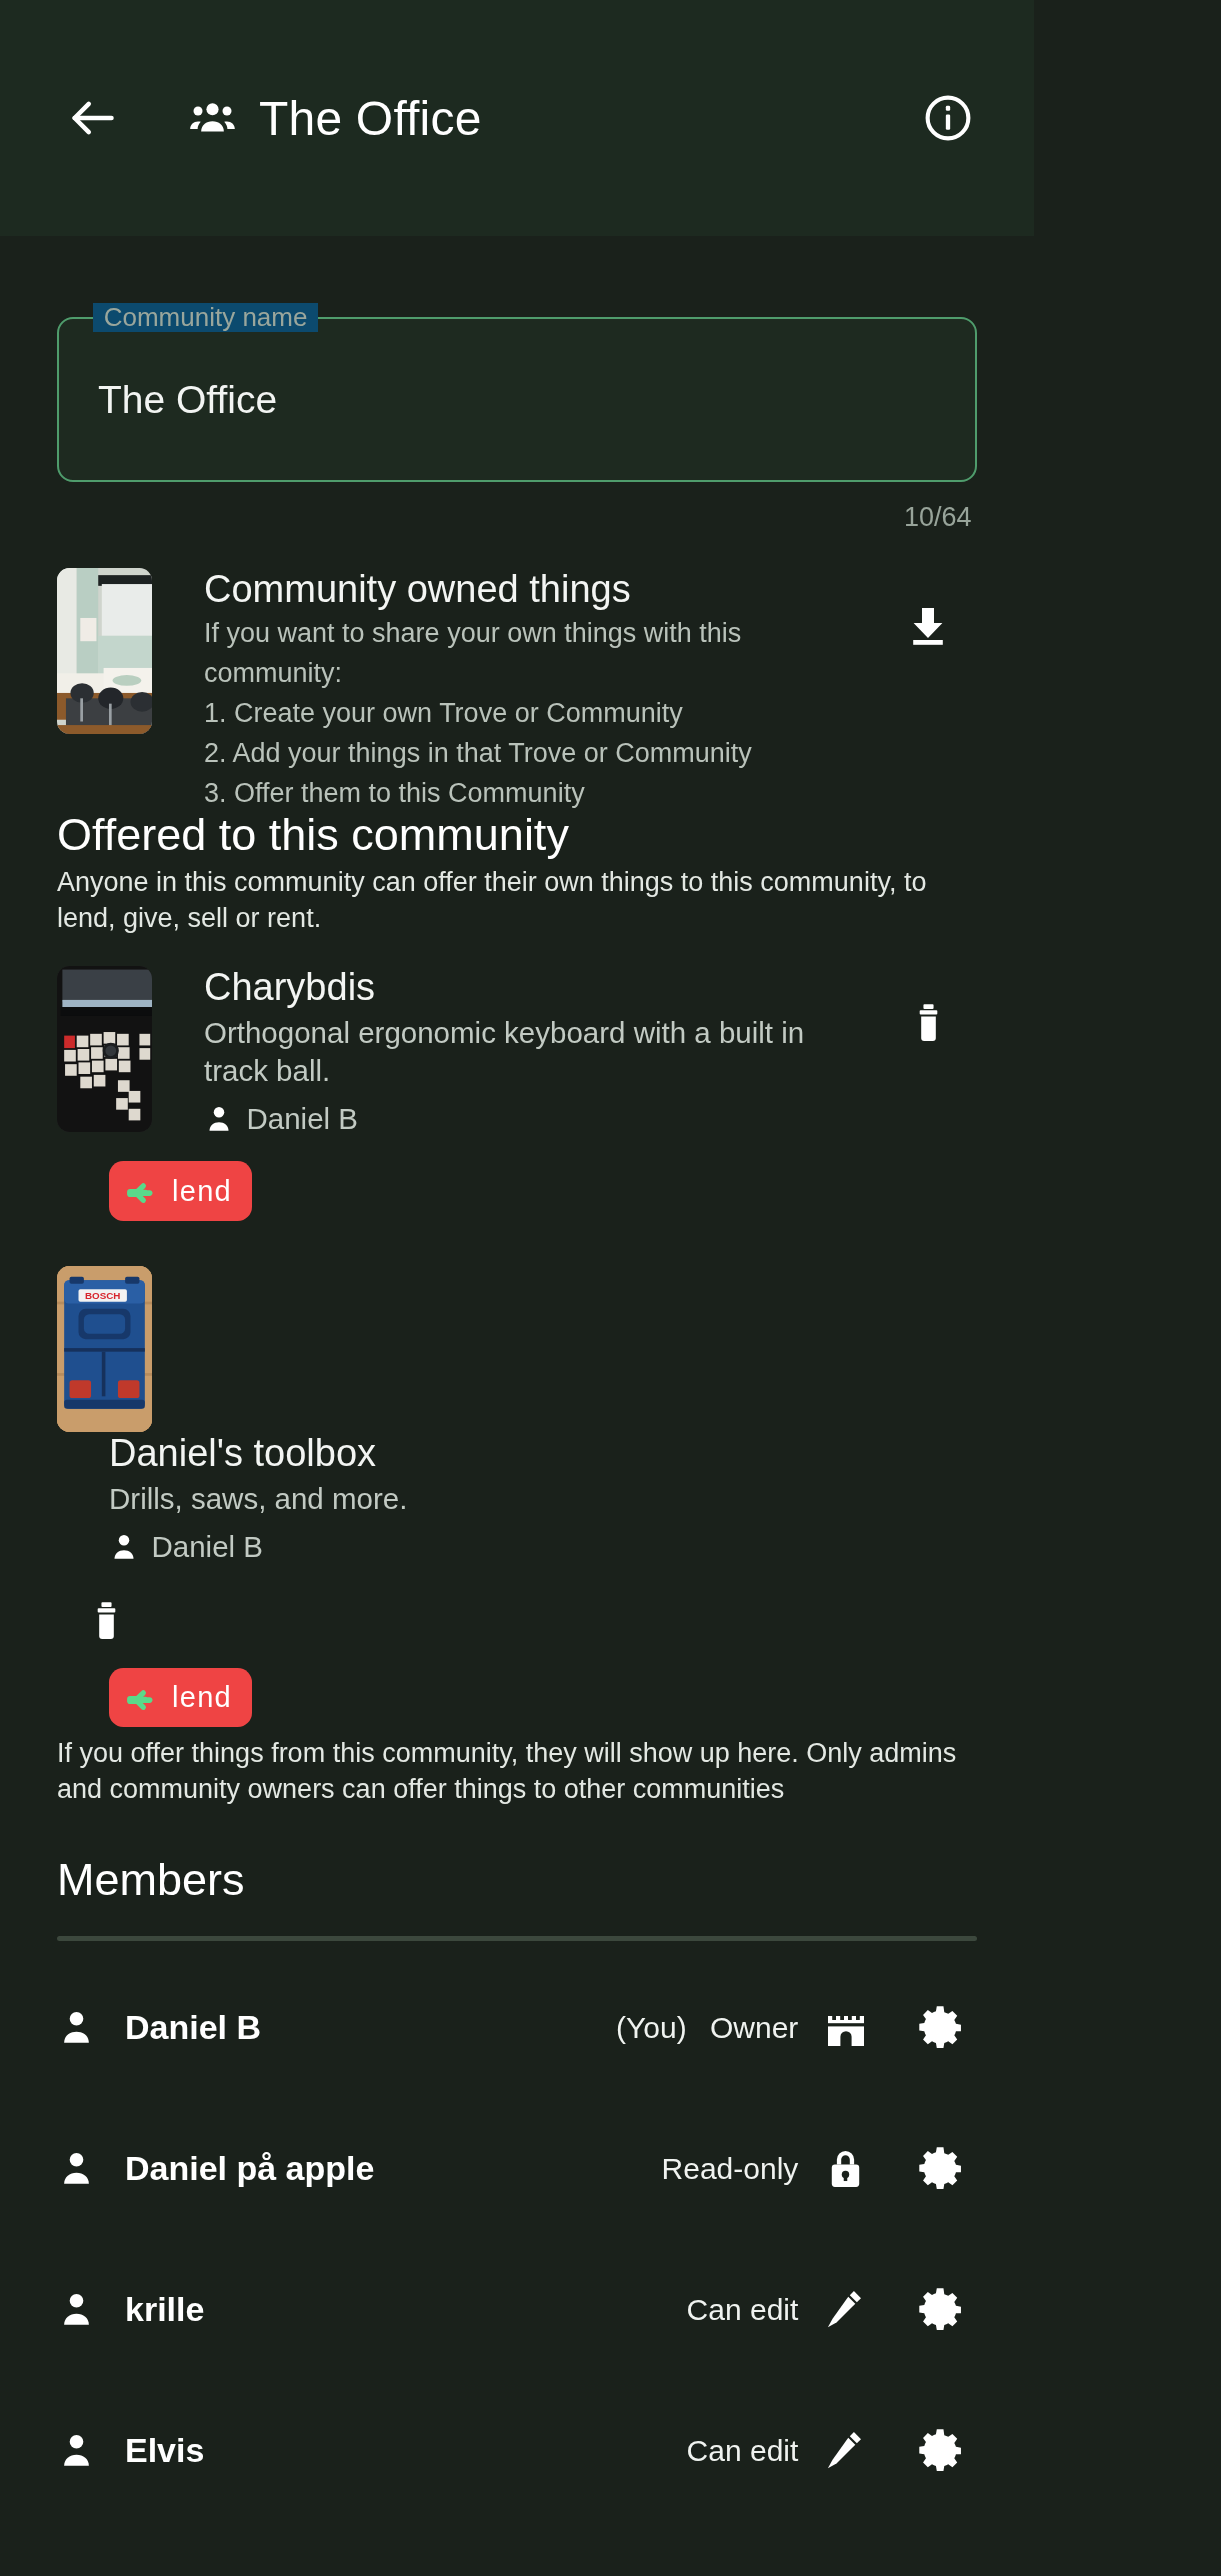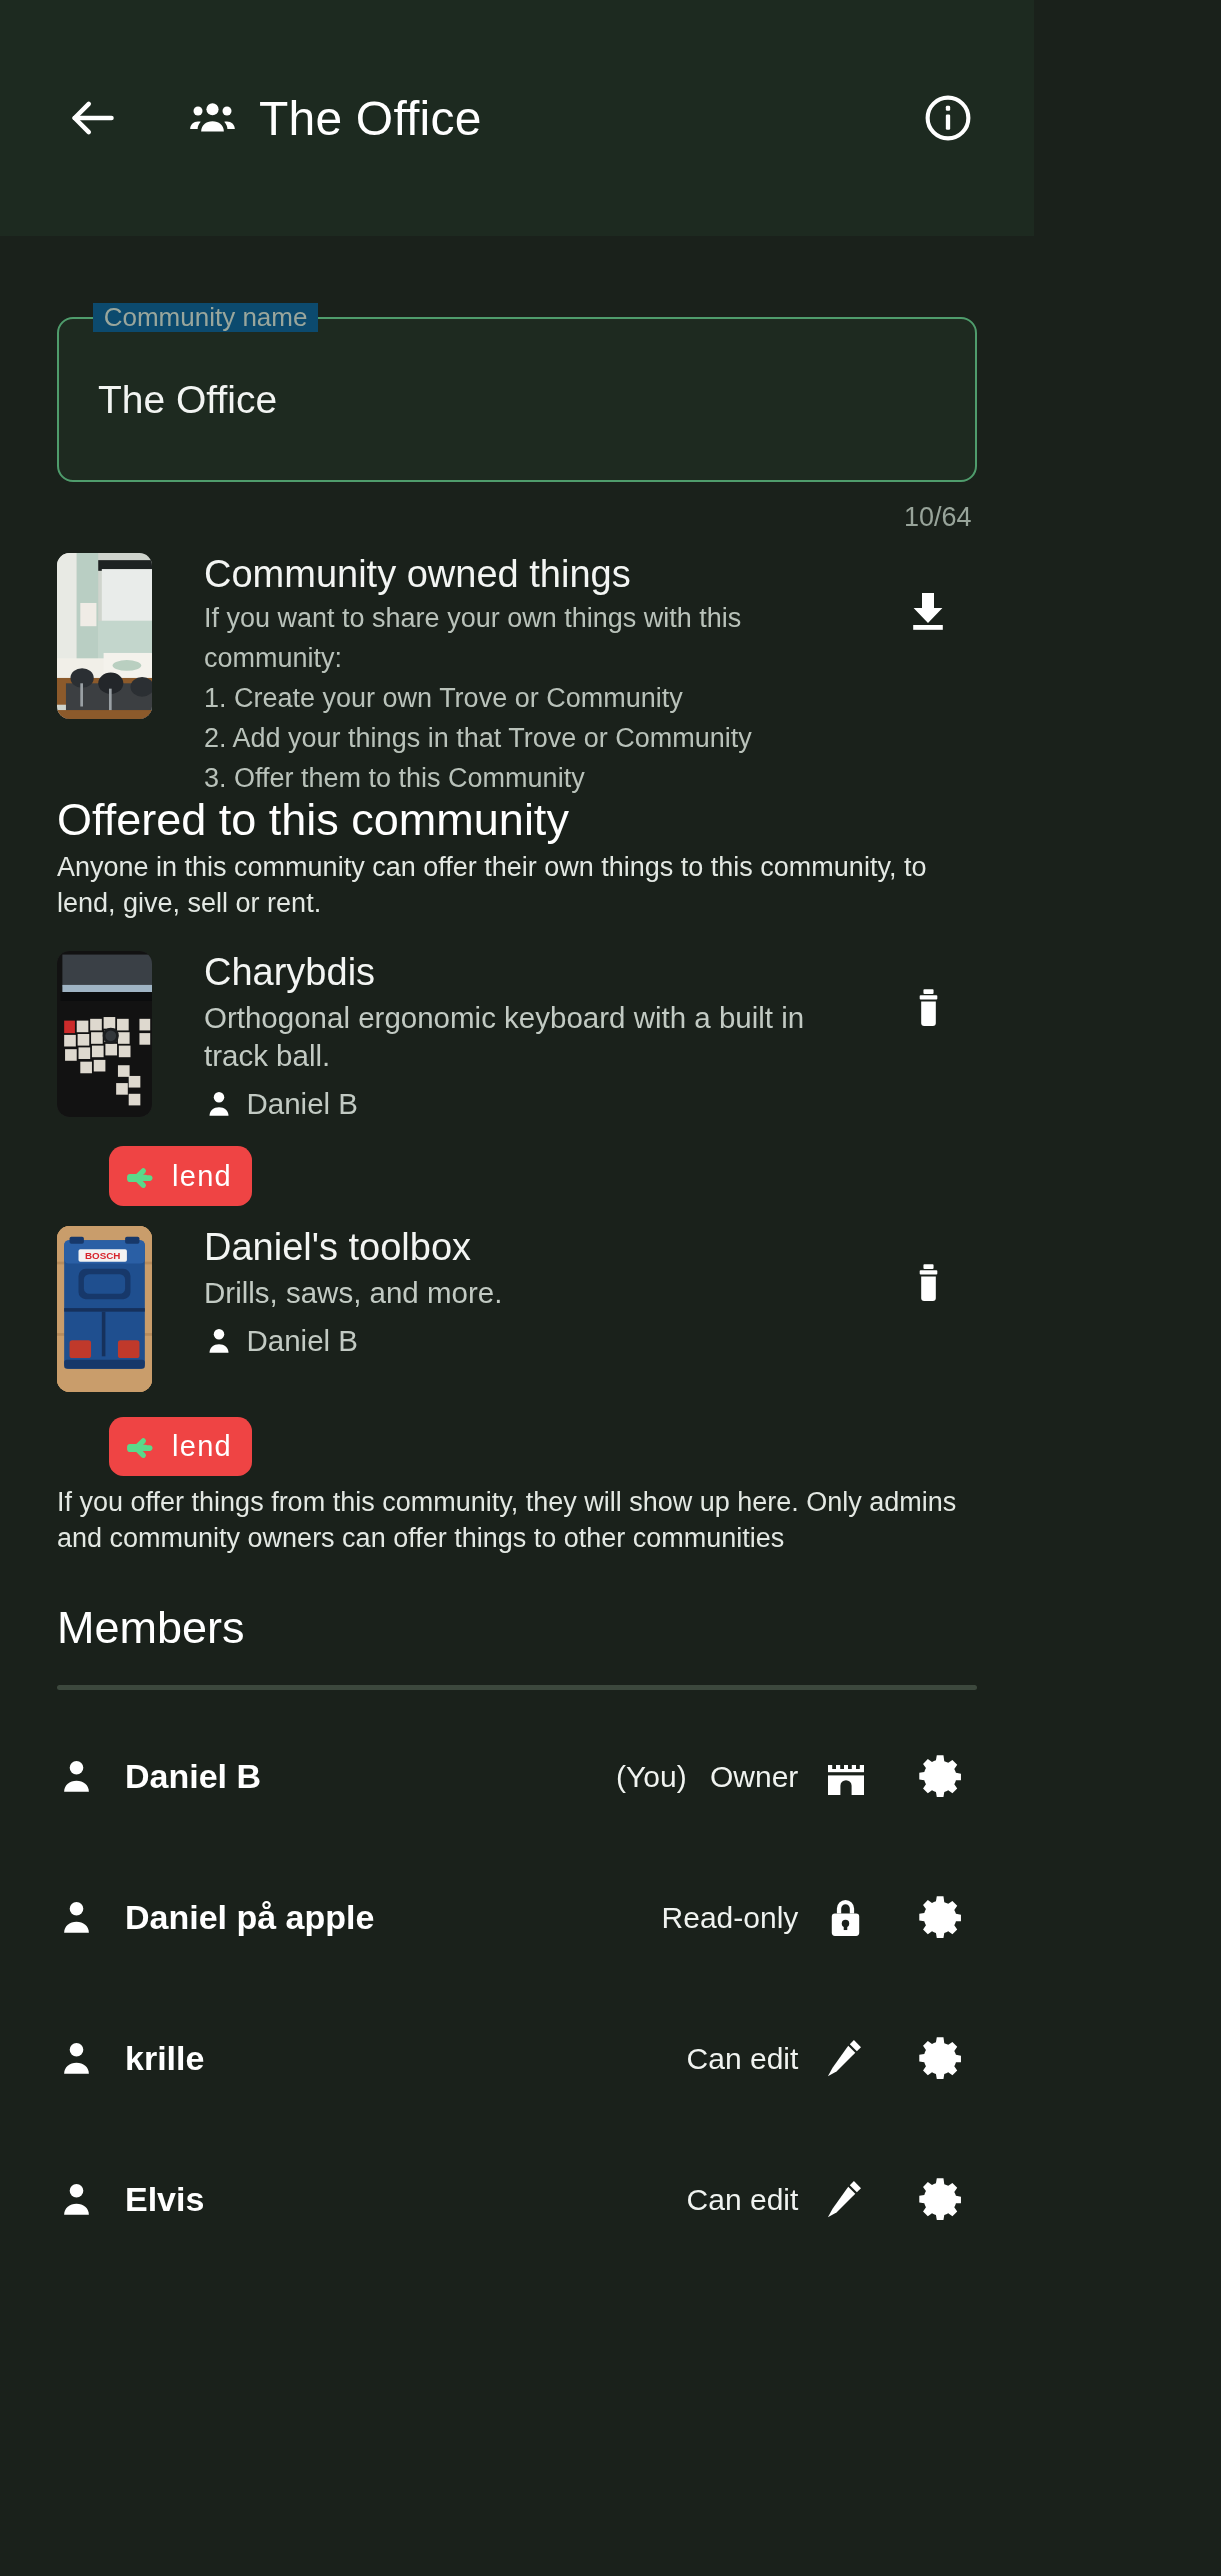--- a/index.html
+++ b/index.html
@@ -296,21 +296,21 @@
       <div class="field-box">
         <span class="field-value">The Office</span>
       </div>
       <div class="field-notch">
         <span class="field-label">Community name</span>
       </div>
     </div>
     <div class="field-counter">10/64</div>
 
     
-    <div class="thing-row" style="margin-top:20px;">
+    <div class="thing-row" style="margin-top:35px;">
       <div class="thumb">
         <svg viewBox="0 0 106 186" preserveAspectRatio="none">
           <rect width="106" height="186" fill="#cfd4cd"></rect>
           <rect x="0" y="0" width="22" height="120" fill="#e8eae4"></rect>
           <rect x="22" y="0" width="24" height="120" fill="#b9cec3"></rect>
           <rect x="46" y="8" width="60" height="12" fill="#1d2222"></rect>
           <rect x="50" y="18" width="56" height="58" fill="#e9ecea"></rect>
           <rect x="46" y="76" width="60" height="44" fill="#c3d6cc"></rect>
           <rect x="26" y="56" width="18" height="26" fill="#f0ece6"></rect>
           <rect x="0" y="118" width="106" height="26" fill="#f1efe8"></rect>
@@ -412,21 +412,21 @@
       <span>
         <svg width="38" height="38" viewBox="0 0 24 24" fill="#5ad98a">
           <path d="M3.2 12.6c0-1 .8-1.8 1.8-1.8h4l3.3-3.3a1.7 1.7 0 0 1 2.4 2.4l-1.6 1.6h4.4c1 0 1.8.8 1.8 1.8s-.8 1.8-1.8 1.8h-4.4l1.6 1.6a1.7 1.7 0 0 1-2.4 2.4L9 15.8H5c-1 0-1.8-.8-1.8-1.8z"></path>
           <rect x="9.4" y="11.2" width="6.6" height="2.3" rx="1"></rect>
         </svg>
       </span>
       <span class="chip-label">lend</span>
     </div>
 
     
-    <div class="thing-row" style="margin-top:20px;">
+    <div class="thing-row" style="margin-top:45px;flex-direction:column;">
       <div class="thumb">
         <svg viewBox="0 0 106 186" preserveAspectRatio="none">
           <rect width="106" height="186" fill="#c79a67"></rect>
           <rect x="0" y="0" width="106" height="186" fill="#c89a64"></rect>
           <path d="M0 0h106v186H0z" fill="#c99d6b"></path>
           <rect x="0" y="40" width="106" height="3" fill="#b78c5d"></rect>
           <rect x="0" y="120" width="106" height="3" fill="#b78c5d"></rect>
           <rect x="8" y="16" width="90" height="144" rx="6" fill="#1f4f8f"></rect>
           <rect x="8" y="16" width="90" height="26" rx="5" fill="#2a5fa5"></rect>
           <rect x="14" y="12" width="16" height="8" rx="2" fill="#17386a"></rect>

